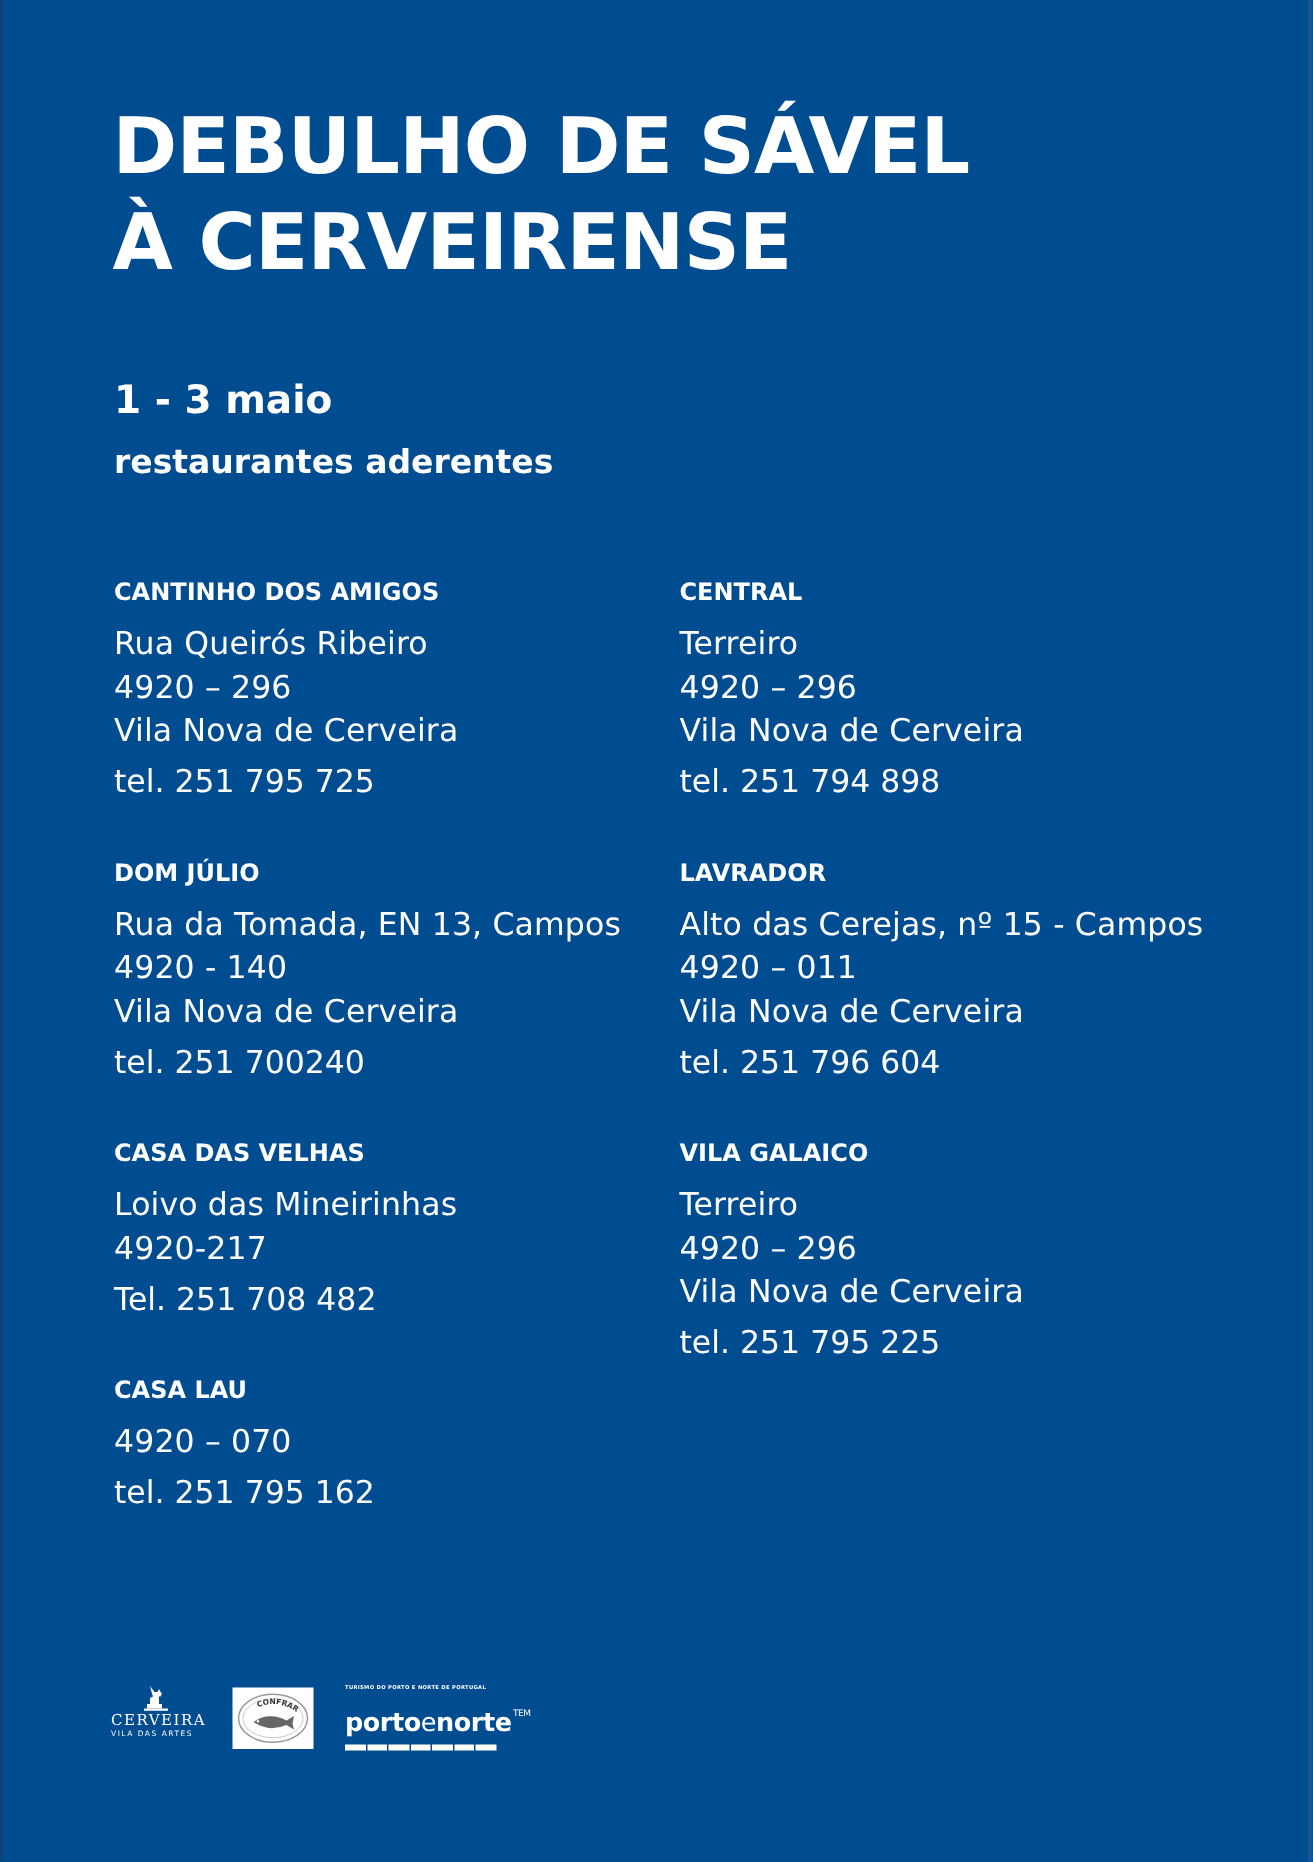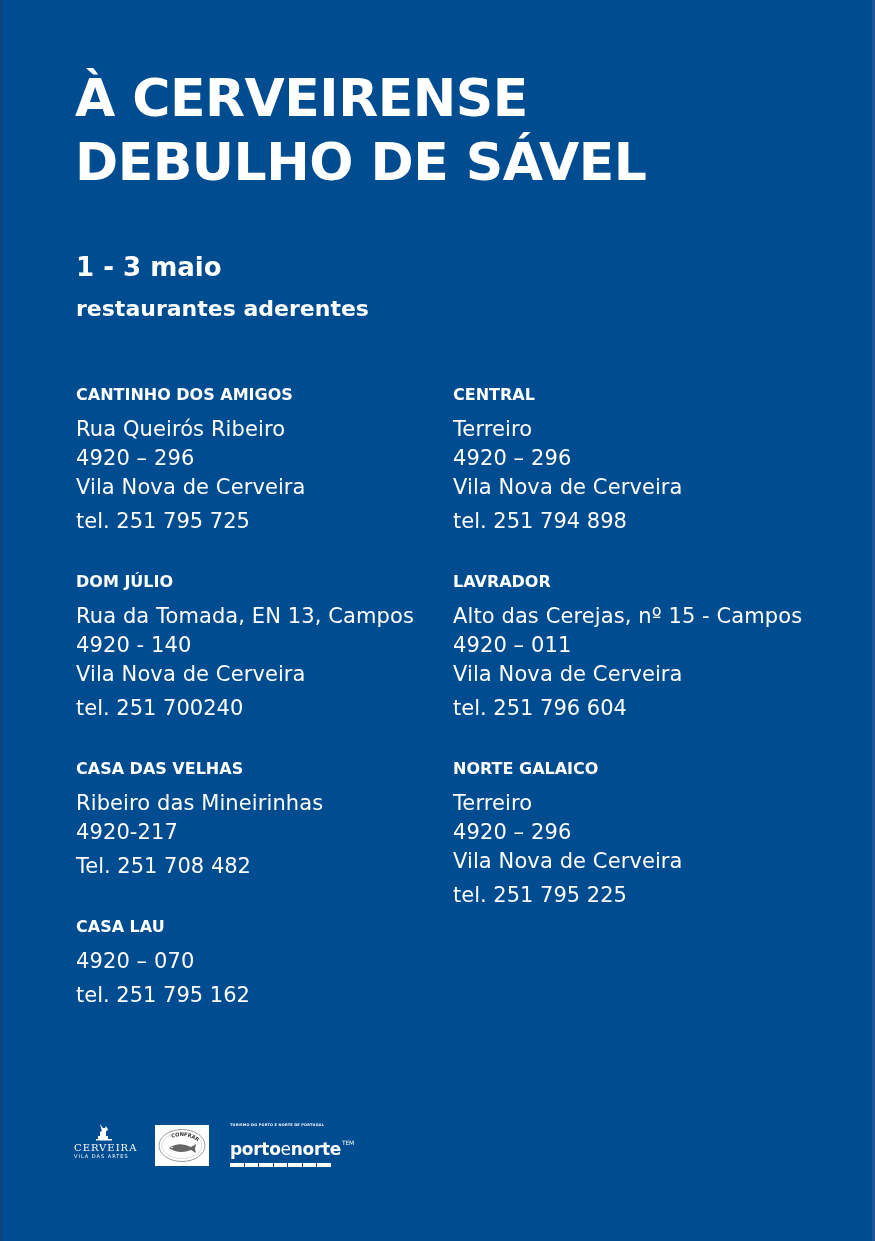--- a/index.html
+++ b/index.html
@@ -157,22 +157,22 @@
       display: block;
     }
   </style>
 </head>
 <body>
 
 <div class="edge-left"></div>
 <div class="edge-right"></div>
 
 <h1 class="title">
+  <span>DEBULHO DE SÁVEL</span>
   <span>À CERVEIRENSE</span>
-  <span>DEBULHO DE SÁVEL</span>
 </h1>
 
 <div class="dates">1 - 3 maio</div>
 <div class="subtitle">restaurantes aderentes</div>
 
 <div class="restaurant" style="left:76px; top:380px;">
   <div class="name">CANTINHO DOS AMIGOS</div>
   <div class="line">Rua Queirós Ribeiro</div>
   <div class="line">4920 – 296</div>
   <div class="line">Vila Nova de Cerveira</div>
@@ -182,21 +182,21 @@
 <div class="restaurant" style="left:76px; top:567px;">
   <div class="name">DOM JÚLIO</div>
   <div class="line">Rua da Tomada, EN 13, Campos</div>
   <div class="line">4920 - 140</div>
   <div class="line">Vila Nova de Cerveira</div>
   <div class="phone">tel. 251 700240</div>
 </div>
 
 <div class="restaurant" style="left:76px; top:754px;">
   <div class="name">CASA DAS VELHAS</div>
-  <div class="line">Ribeiro das Mineirinhas</div>
+  <div class="line">Loivo das Mineirinhas</div>
   <div class="line">4920-217</div>
   <div class="phone">Tel. 251 708 482</div>
 </div>
 
 <div class="restaurant" style="left:76px; top:912px;">
   <div class="name">CASA LAU</div>
   <div class="line">4920 – 070</div>
   <div class="phone">tel. 251 795 162</div>
 </div>
 
@@ -210,21 +210,21 @@
 
 <div class="restaurant" style="left:453px; top:567px;">
   <div class="name">LAVRADOR</div>
   <div class="line">Alto das Cerejas, nº 15 - Campos</div>
   <div class="line">4920 – 011</div>
   <div class="line">Vila Nova de Cerveira</div>
   <div class="phone">tel. 251 796 604</div>
 </div>
 
 <div class="restaurant" style="left:453px; top:754px;">
-  <div class="name">NORTE GALAICO</div>
+  <div class="name">VILA GALAICO</div>
   <div class="line">Terreiro</div>
   <div class="line">4920 – 296</div>
   <div class="line">Vila Nova de Cerveira</div>
   <div class="phone">tel. 251 795 225</div>
 </div>
 
 <div class="logos">
   <div class="logo-cerveira">
     <svg width="20" height="18" viewBox="0 0 20 18">
       <path d="M6 1 L9 5 L11 5 L12 3 L13 5 L14 6 L13 8 L12 8 L12 13 L14 13 L14 16 L4 16 L4 13 L6 13 L6 9 L8 8 L7 5 Z" fill="#ffffff"></path>

